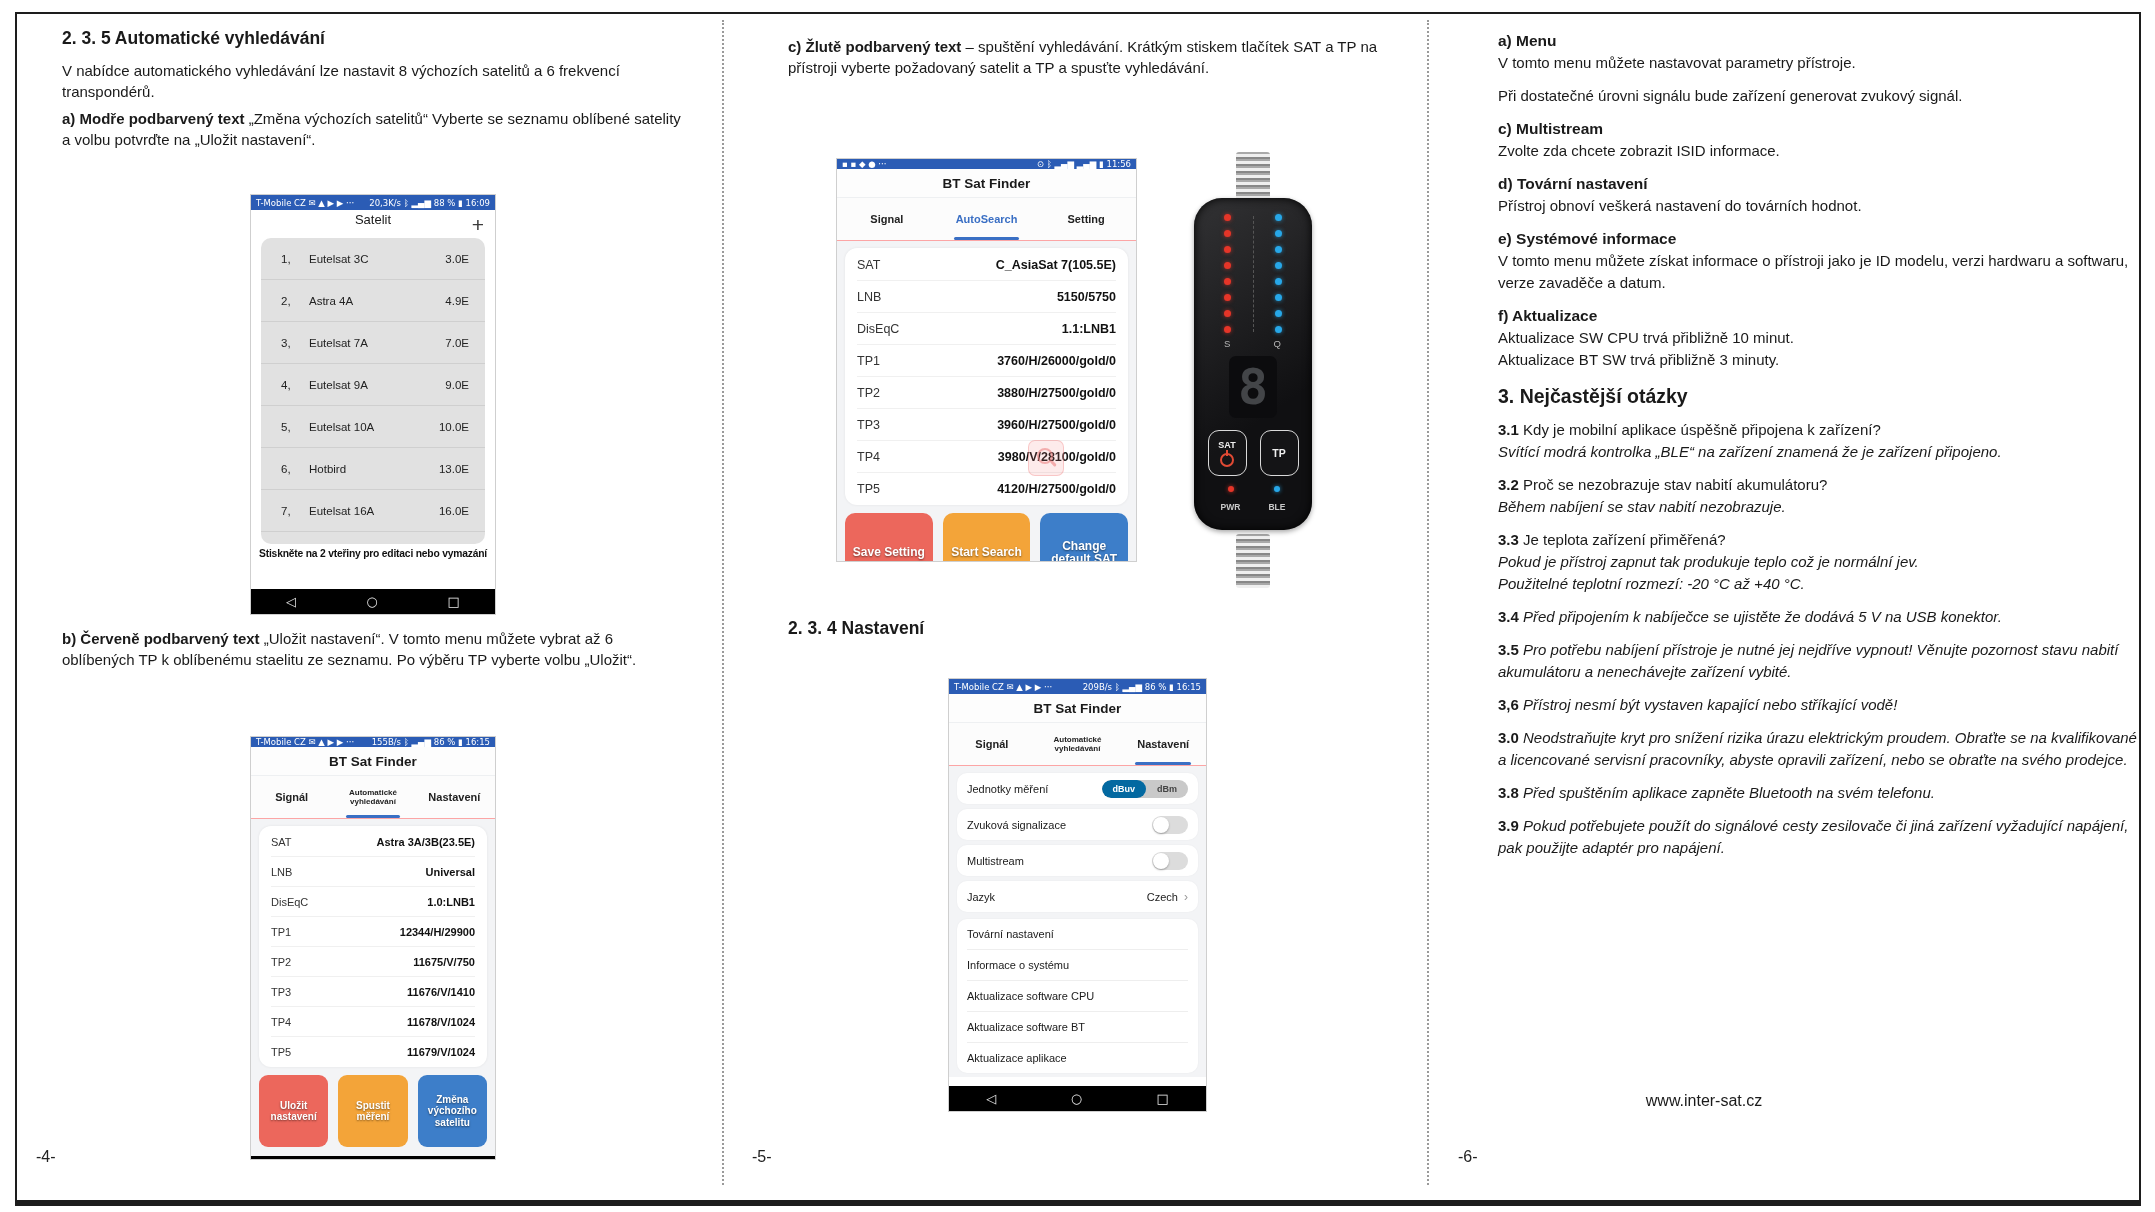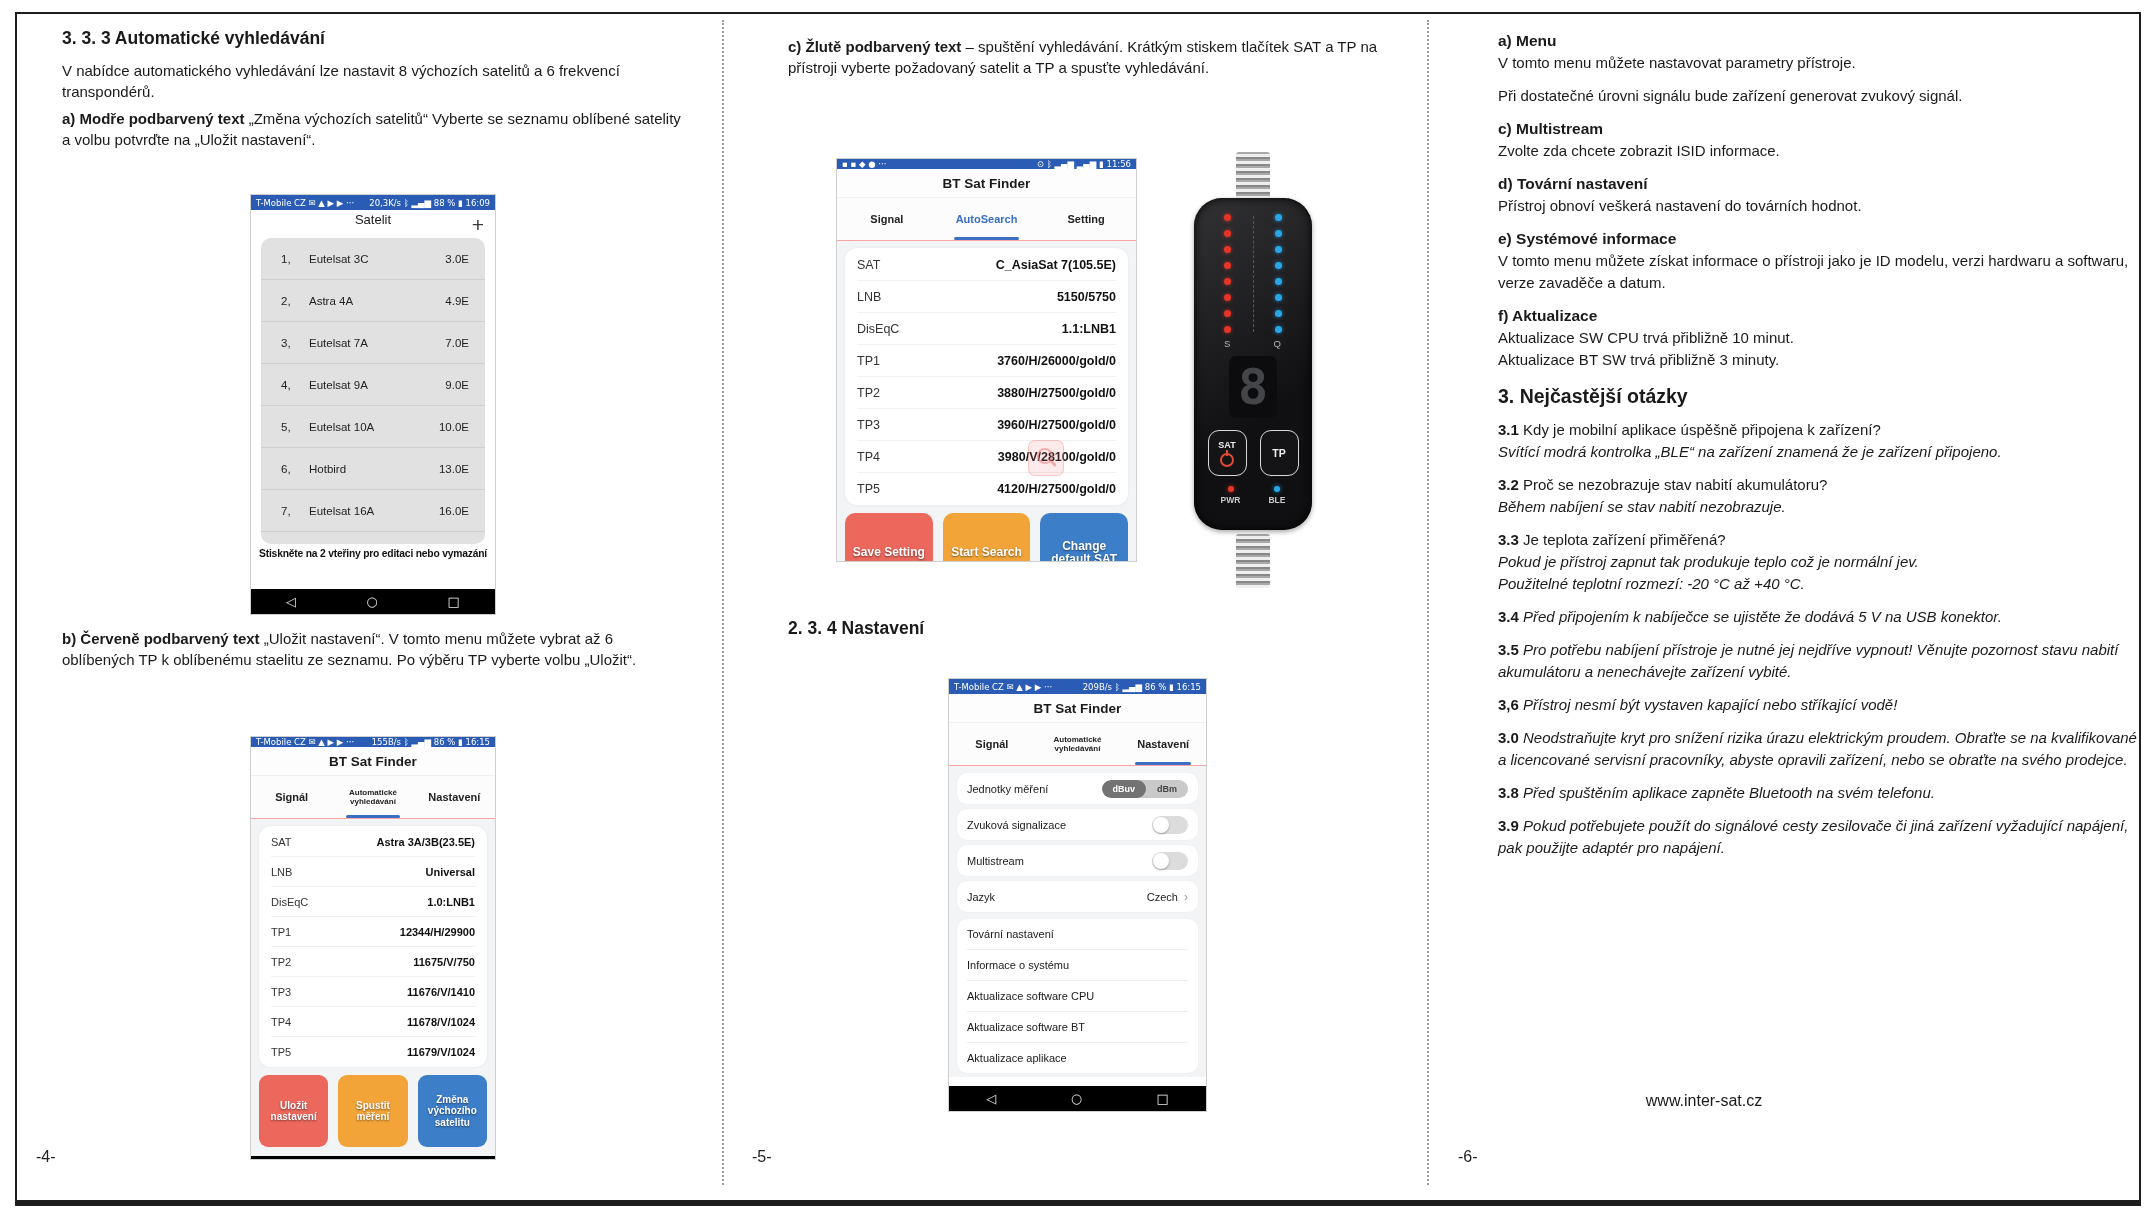--- a/index.html
+++ b/index.html
@@ -72,21 +72,21 @@
                 letter-spacing:-0.2px; color:#111; }
 
   
   .set-body { background:#f3f4f6; padding:7px 8px 4px; }
   .set-row { background:#fff; border-radius:10px; display:flex; justify-content:space-between;
              align-items:center; padding:0 10px; height:31px; margin-bottom:5px;
              font-size:11px; box-shadow:0 0 2px rgba(0,0,0,.05); }
   .seg { display:flex; border-radius:11px; overflow:hidden; background:#c9c9c9;
          font-size:9px; font-weight:bold; }
   .seg-opt { padding:4px 11px; color:#444; }
-  .seg-opt.on { background:#737373; color:#fff; border-radius:11px; }
+  .seg-opt.on { background:#0369a1; color:#fff; border-radius:11px; }
   .switch { width:36px; height:18px; border-radius:9px; background:#dcdcdc; position:relative; }
   .switch::after { content:""; position:absolute; left:1px; top:1px; width:16px; height:16px;
                    border-radius:50%; background:#fff; box-shadow:0 1px 2px rgba(0,0,0,.3); }
   .jazyk-val { color:#222; display:flex; align-items:center; gap:6px; }
   .chev { color:#999; font-size:12px; }
   .menu-card { background:#fff; border-radius:10px; padding:0 10px; margin-top:7px;
                box-shadow:0 0 2px rgba(0,0,0,.05); }
   .menu-item { height:30px; display:flex; align-items:center; border-bottom:1px solid #eee; font-size:11px; }
   .menu-item:last-child { border-bottom:none; }
 
@@ -114,21 +114,21 @@
           font-family:"DejaVu Sans Mono",monospace; font-size:50px; line-height:62px; font-weight:bold; }
   .dev-btns { position:absolute; top:232px; left:0; right:0; display:flex; justify-content:center; gap:13px; }
   .dev-btn { width:37px; height:44px; border:1.5px solid #d9d9d9; border-radius:11px;
              display:flex; flex-direction:column; align-items:center; justify-content:center;
              color:#f0f0f0; font-size:9px; font-weight:bold; gap:3px; background:rgba(255,255,255,.02); }
   .dev-btn.tp { font-size:10.5px; }
   .pwr-ring { width:10px; height:10px; border:2px solid #e04a34; border-radius:50%; position:relative; }
   .pwr-ring::after { content:""; position:absolute; left:50%; top:-5px; transform:translateX(-50%);
                      width:2px; height:6px; background:#e04a34; }
   .dev-lights { position:absolute; top:288px; left:0; right:0; display:flex; justify-content:center; gap:28px; }
-  .dev-light { display:flex; flex-direction:column; align-items:center; gap:3px;
+  .dev-light { display:flex; flex-direction:column; align-items:center; gap:10px;
                color:#c9c9c9; font-size:8.5px; font-weight:bold; }
   .dot { width:6px; height:6px; border-radius:50%; }
   .dot.red { background:#e53528; box-shadow:0 0 4px rgba(229,53,40,.8); }
   .dot.blue { background:#27a7e8; box-shadow:0 0 4px rgba(39,167,232,.8); }
 
   
   .mag { position:absolute; left:1028px; top:440px; width:34px; height:34px;
          background:rgba(240,130,130,.16); border:1px solid rgba(240,130,130,.35); border-radius:7px; }
   .mag::before { content:""; position:absolute; left:8px; top:7px; width:12px; height:12px;
                  border:2.5px solid rgba(235,120,120,.55); border-radius:50%; }
@@ -136,21 +136,21 @@
                 background:rgba(235,120,120,.55); transform:rotate(45deg); border-radius:2px; }
 </style>
 </head>
 <body>
 
 <div class="sheet">
   <div class="frame"></div>
   <div class="vdiv" style="left:722px;"></div>
   <div class="vdiv" style="left:1427px;"></div>
 
-  <div class="abs h-sec" style="left:62px; top:28px;">3. 3. 3 Automatické vyhledávání</div>
+  <div class="abs h-sec" style="left:62px; top:28px;">2. 3. 5 Automatické vyhledávání</div>
   <div class="abs para" style="left:62px; top:60px; width:622px;">V nabídce automatického vyhledávání lze nastavit 8 výchozích satelitů a 6 frekvencí transpondérů.</div>
   <p class="abs para" style="left:62px; top:108px; width:622px; margin:0;"><b>a) Modře podbarvený text</b><span> „Změna výchozích satelitů“  Vyberte se seznamu oblíbené satelity a volbu potvrďte na „Uložit nastavení“.</span></p>
 
   <div class="phone" style="left:250px; top:194px; width:246px; height:421px;">
     <div class="p-status">
       <span>T-Mobile CZ ✉ ▲ ▶ ▶ ···</span>
       <span>20,3K/s ᛒ ▂▄▆ 88 % ▮ 16:09</span>
     </div>
     <div class="sat-header">
       <span>Satelit</span>

